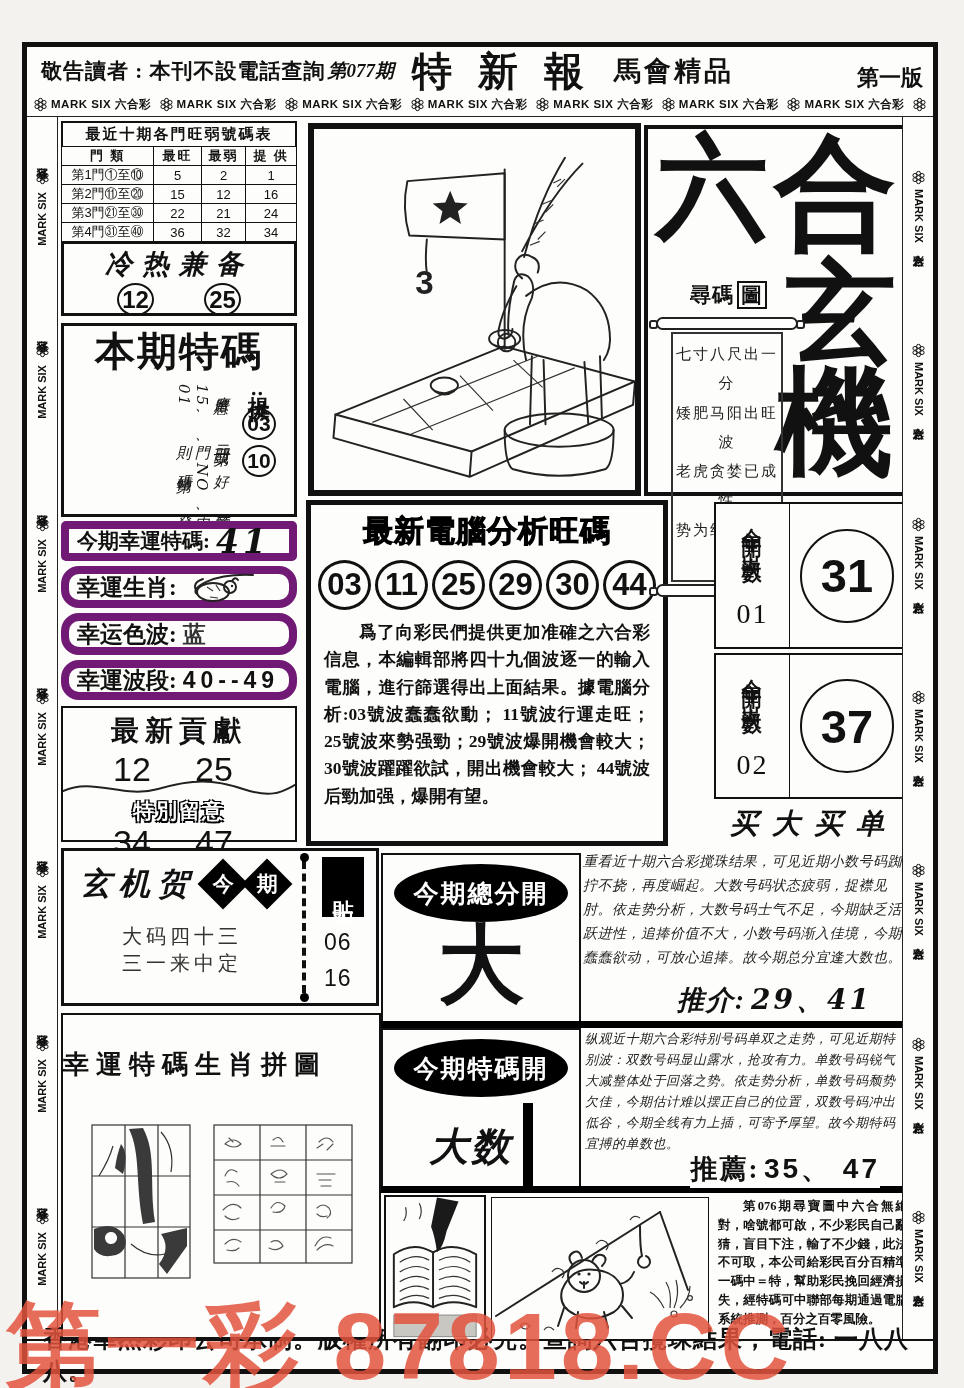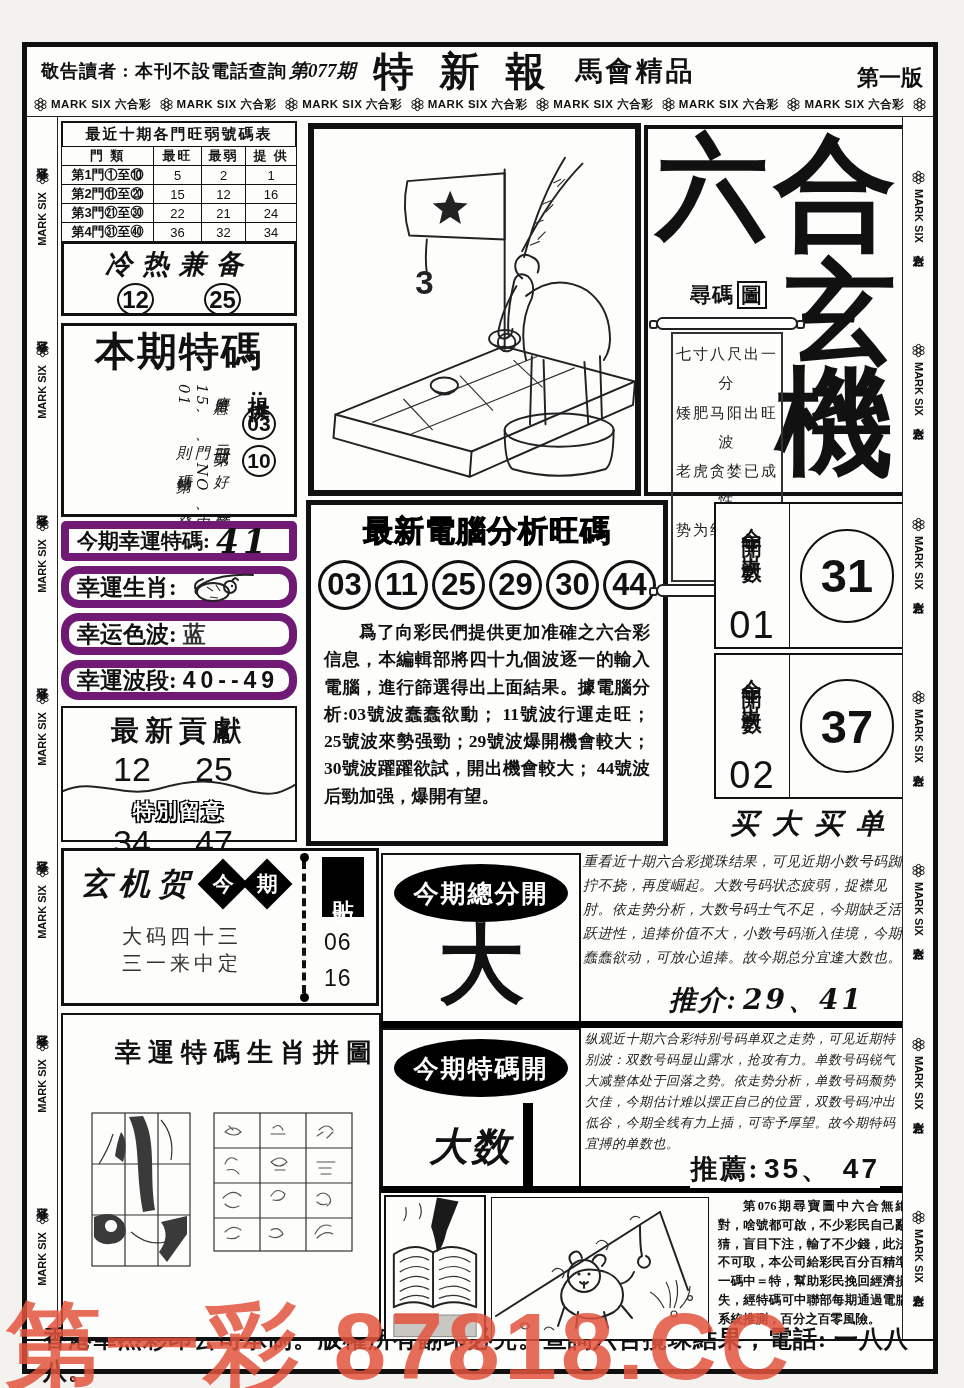--- a/index.html
+++ b/index.html
@@ -4,21 +4,21 @@
 <style>
   * { margin:0; padding:0; box-sizing:border-box; }
   html,body { width:964px; }
   body { font-family:"Liberation Sans", sans-serif; background:#efeeea; color:#111; }
   .page { position:relative; width:964px; height:1388px; background:#f3f2ee; overflow:hidden; }
   .frame { position:absolute; left:22px; top:42px; width:916px; height:1332px;
            border:5px solid #101010; background:#fdfdfb; display:flex; flex-direction:column; }
   
   .hdr { height:46px; display:flex; align-items:center; padding:2px 10px 0 14px;
          font-family:"Liberation Serif", serif; }
-  .hdr-notice { font-size:18px; font-weight:700; letter-spacing:1px; }
+  .hdr-notice { font-size:21px; font-weight:700; letter-spacing:1px; }
   .hdr-issue { font-size:19px; font-style:italic; font-weight:700; margin-left:2px; }
   .hdr-title { font-size:40px; font-weight:900; letter-spacing:26px; margin-left:18px; white-space:nowrap; }
   .hdr-sub { font-size:27px; font-weight:900; letter-spacing:3px; margin-left:4px; }
   .hdr-ed { font-size:22px; font-weight:700; margin-left:auto; margin-top:14px; }
   .ms-row { height:24px; display:flex; align-items:center; justify-content:space-between;
             padding:0 6px; border-bottom:1px solid #222; }
   .ms-item { display:flex; align-items:center; gap:3px; }
   .ms-label { font-size:11.5px; font-weight:900; letter-spacing:.5px; white-space:nowrap; }
   .flower { width:15px; height:15px; flex:none; }
   
@@ -34,21 +34,21 @@
   .abs { position:absolute; }
   .box { border:2px solid #111; background:#fdfdfb; }
   .serif { font-family:"Liberation Serif", serif; }
   .hand { font-family:"DejaVu Serif", serif; font-style:italic; }
   
   .stats-title { font-size:15px; font-weight:900; text-align:center; letter-spacing:2px;
                  border:2px solid #111; border-bottom:none; padding:2px 0; font-family:"Liberation Serif", serif;}
   table.stats { border-collapse:collapse; width:100%; }
   table.stats th, table.stats td { border:1px solid #111; font-size:13px; text-align:center; padding:0; height:17px;}
   table.stats th { font-weight:700; font-family:"Liberation Serif", serif; letter-spacing:2px;}
-  td.door { font-size:12.5px; font-weight:700; white-space:nowrap; }
+  td.door { font-size:12.5px; font-weight:400; white-space:nowrap; }
   
   .ch-title { font-size:27px; font-weight:900; text-align:center; letter-spacing:10px;
               font-family:"DejaVu Serif", serif; font-style:italic; margin-top:2px;}
   .ch-nums { display:flex; justify-content:space-around; padding:0 28px; margin-top:1px;}
   .cnum { width:37px; height:33px; border:2px solid #111; border-radius:50%; display:flex;
           align-items:center; justify-content:center; font-size:24px; font-weight:700; }
   
   .sc-title { font-size:40px; font-weight:900; text-align:center; letter-spacing:2px;
               font-family:"Liberation Serif", serif; line-height:1.1; margin-top:4px;}
   .sc-body { display:flex; height:138px; padding:4px 6px 0 2px; }
@@ -78,22 +78,22 @@
   .diamond { width:36px; height:36px; background:#000; transform:rotate(45deg); display:flex;
              align-items:center; justify-content:center; }
   .diamond > span { transform:rotate(-45deg); color:#fff; font-size:21px; font-weight:900; }
   .verse { font-family:"Liberation Serif", serif; font-size:20px; line-height:1.35; letter-spacing:4px; color:#333;}
   .dashline { border-left:4px dashed #111; }
   .dot { width:9px; height:9px; background:#000; border-radius:50%; }
   .tipbox { background:#000; color:#fff; writing-mode:vertical-rl; font-size:21px; font-weight:900;
             display:flex; align-items:center; justify-content:center; letter-spacing:4px;}
   .tipnum { font-size:23px; letter-spacing:1px; }
   
-  .pz-title { font-size:26px; font-weight:900; text-align:right; letter-spacing:7px;
-              font-family:"Liberation Serif", serif; margin-top:20px; }
+  .pz-title { font-size:26px; font-weight:900; text-align:left; letter-spacing:7px;
+              font-family:"Liberation Serif", serif; margin-top:32px; }
   .pz-grids { display:flex; justify-content:flex-start; gap:22px; padding-left:28px; margin-top:42px; }
   
   .cp-title { font-size:30px; font-weight:900; text-align:center; letter-spacing:1px; margin-top:6px;
               -webkit-text-stroke:1px #000; }
   .cp-nums { display:flex; justify-content:center; gap:4px; margin-top:8px; }
   .cp-circle { width:53px; height:50px; border:3px solid #111; border-radius:50%; display:flex;
                align-items:center; justify-content:center; font-size:31px; font-weight:700; }
   .cp-text { font-family:"Liberation Serif", serif; font-size:17.5px; line-height:1.56;
              margin:9px 13px 0 13px; text-indent:2em; text-align:justify; font-weight:600;}
   
@@ -106,21 +106,21 @@
   .knob { position:absolute; top:1px; width:9px; height:9px; border:2px solid #222; border-radius:3px; background:#fff;}
   .knob.l { left:-9px; } .knob.r { right:-9px; }
   .scroll-inner { margin:2px 15px; border:2px solid #333; text-align:center; padding:6px 0;
                   font-family:"Liberation Serif", serif; font-size:15px; line-height:1.95; color:#222; letter-spacing:2px;}
   
   .freq { display:flex; }
   .freq-left { width:74px; border-right:1px solid #111; display:flex; flex-direction:column;
                align-items:center; padding-top:8px; }
   .freq-vlabels { writing-mode:vertical-rl; display:flex; gap:10px; height:78px;
                   font-family:"Liberation Serif", serif; font-size:20px; font-weight:700; letter-spacing:5px;}
-  .freq-idx { font-size:38px; margin-top:20px; letter-spacing:2px;}
+  .freq-idx { font-size:28px; margin-top:8px; letter-spacing:2px;font-family:Liberation Serif, serif;}
   .freq-right { flex:1; display:flex; align-items:center; justify-content:center; }
   .freq-circle { width:94px; height:94px; border:2.5px solid #111; border-radius:50%; display:flex;
                  align-items:center; justify-content:center; font-size:47px; font-weight:700; }
   
   .bs-title { font-size:28px; font-weight:900; letter-spacing:14px; text-align:right; padding-right:10px;
               font-family:"DejaVu Serif", serif; font-style:italic; }
   .bs-body { font-size:14px; line-height:1.72; margin-top:6px; color:#222; letter-spacing:.5px;}
   .rec { position:absolute; white-space:nowrap; }
   .rec-label { font-size:27px; font-weight:900; font-family:"Liberation Serif", serif; letter-spacing:2px;}
   .rec-val { font-size:28px; font-weight:600; letter-spacing:3px;}
@@ -518,21 +518,21 @@
             <div class="freq-idx">02</div>
           </div>
           <div class="freq-right">
             <span class="freq-circle">37</span>
           </div>
         </div>
 
         <div class="abs hand" style="left:525px; top:688px; width:325px; height:214px;">
           <div class="bs-title">买大买单</div>
           <div class="bs-body hand">重看近十期六合彩搅珠结果，可见近期小数号码踟拧不挠，再度崛起。大数号码状态疲弱，捉襟见肘。依走势分析，大数号码士气不足，今期缺乏活跃进性，追捧价值不大，小数号码渐入佳境，今期蠢蠢欲动，可放心追捧。故今期总分宜逢大数也。</div>
-          <div class="rec" style="right:44px; bottom:0;">
+          <div class="rec" style="right:36px; bottom:0;">
             <span class="rec-label">推介:</span>
             <span class="rec-val">29、41</span>
           </div>
         </div>
 
         <div class="box abs" style="left:323px; top:736px; width:200px; height:192px; border-bottom:none;">
           <div class="badge">今期總分開</div>
           <div class="ts-result">大</div>
         </div>
         <div class="bar abs" style="left:323px; top:904px; width:527px; height:7px;"></div>

